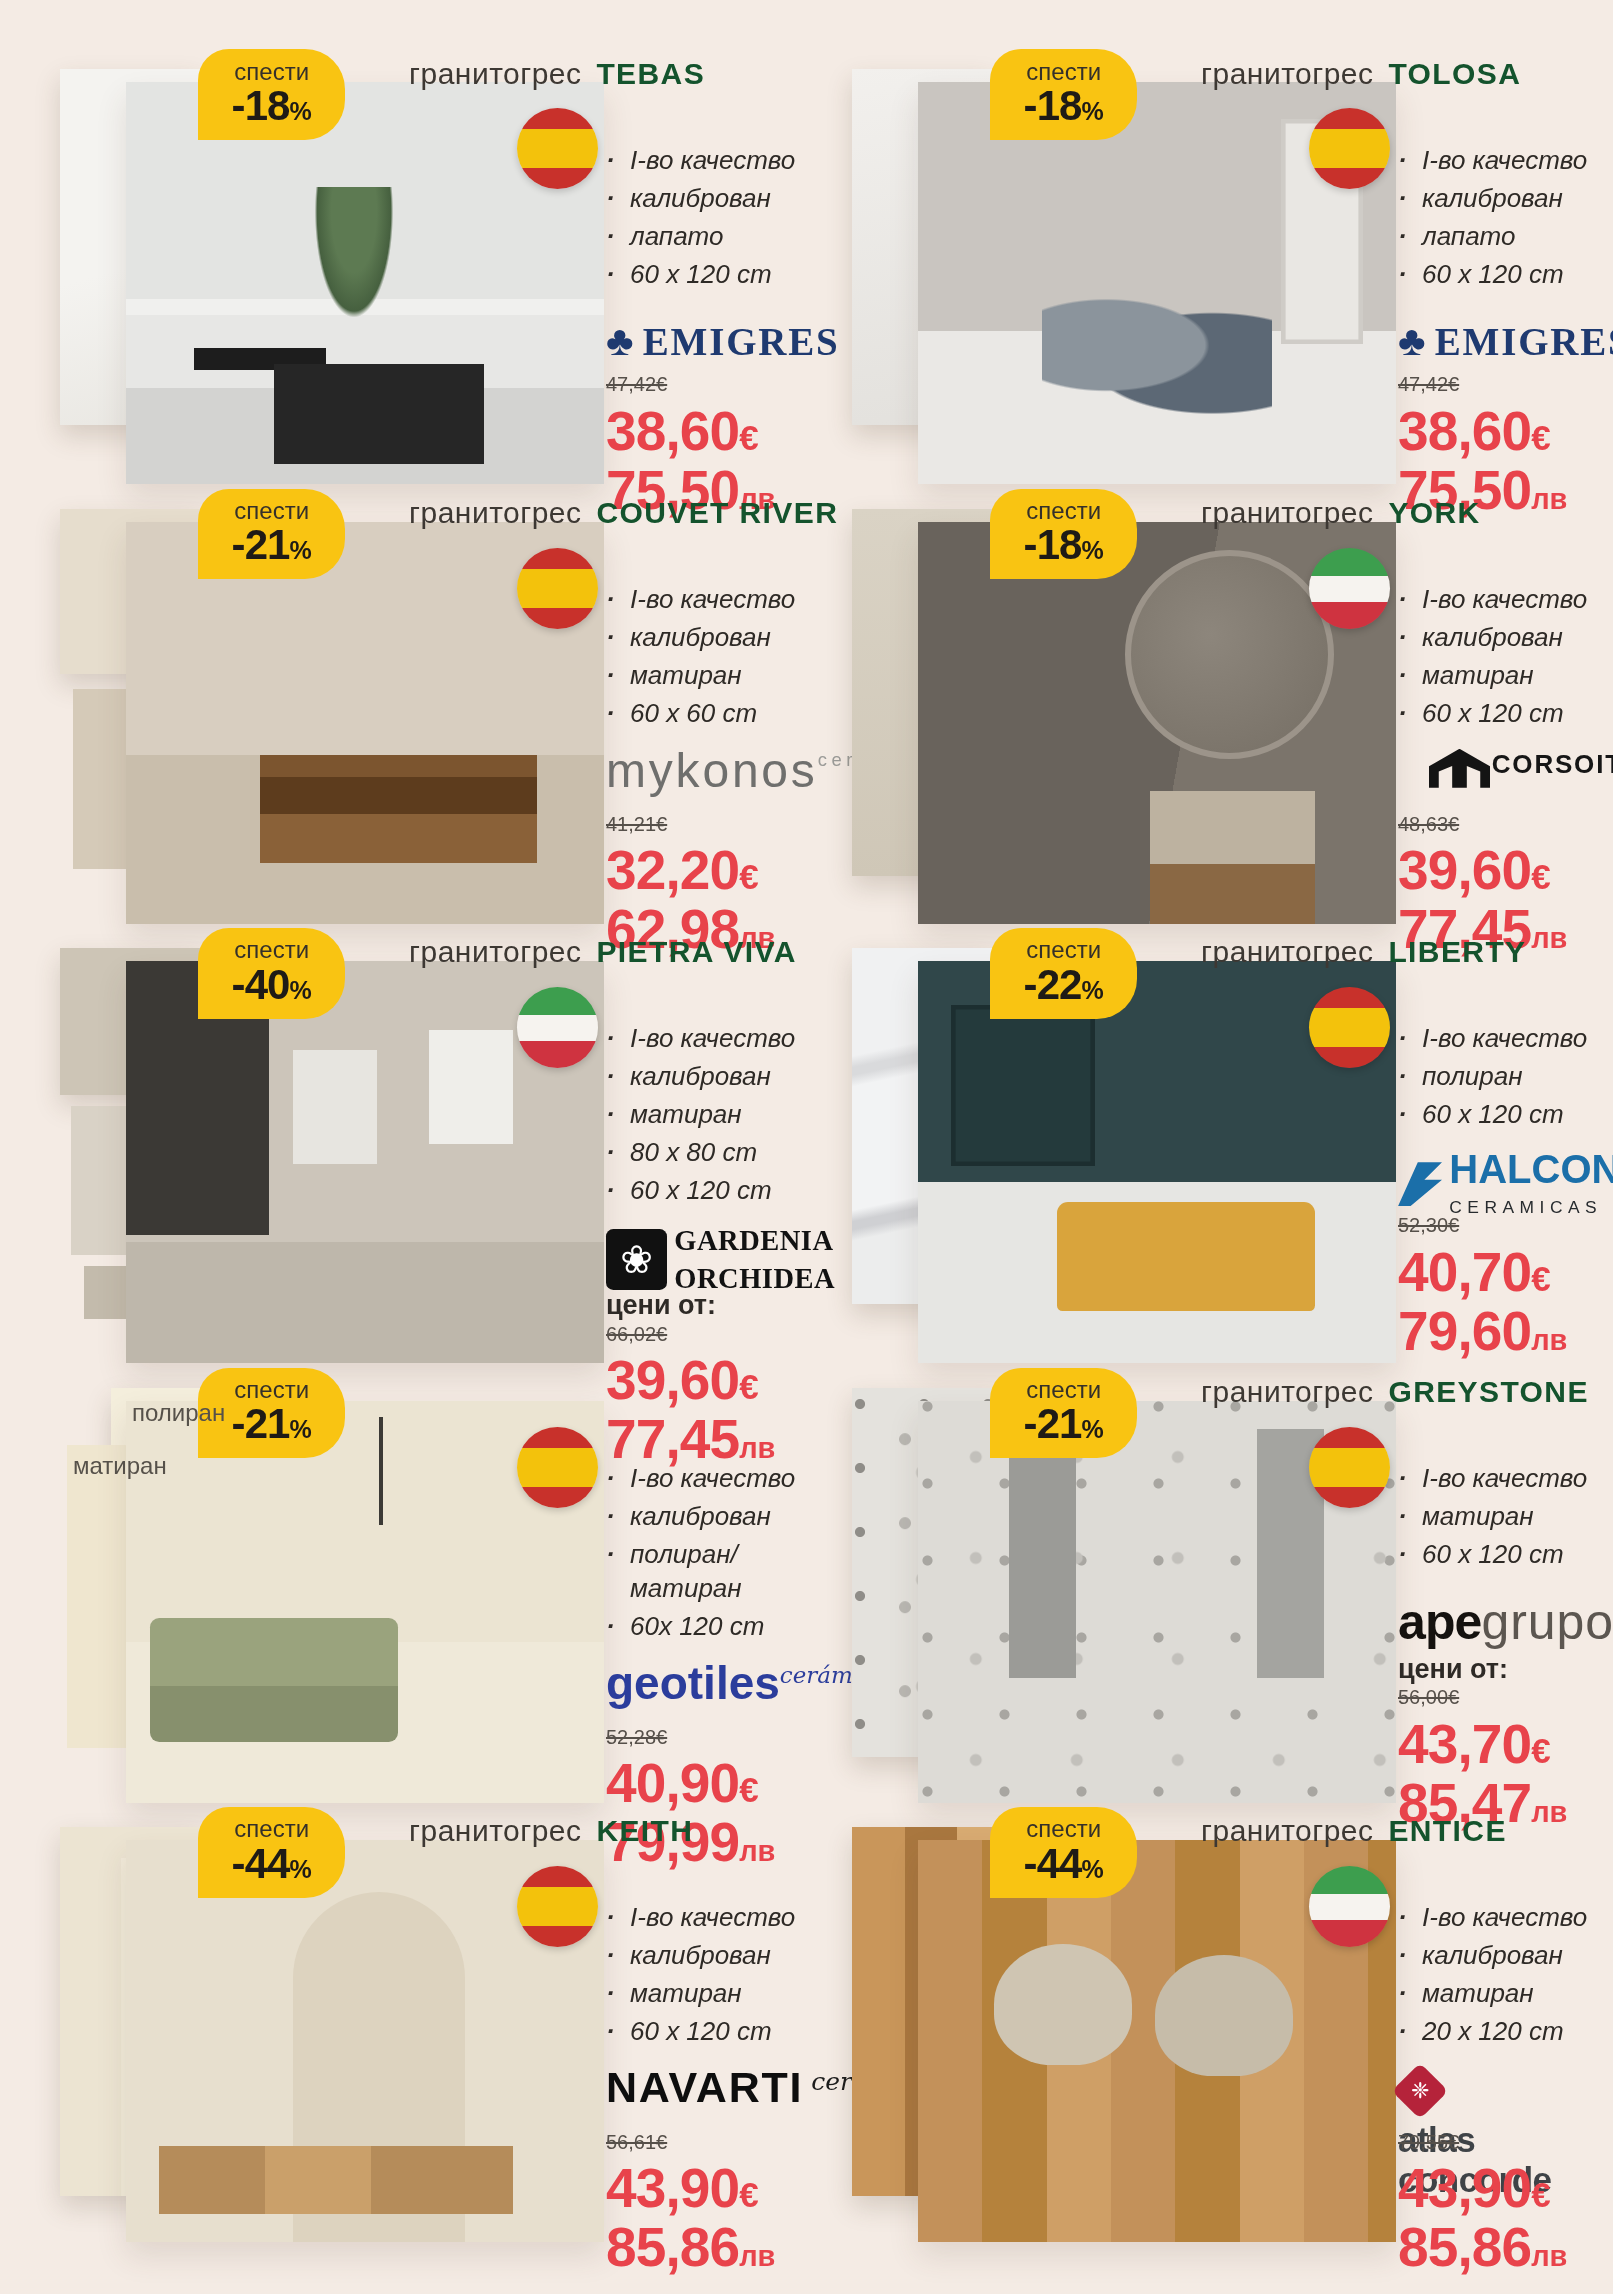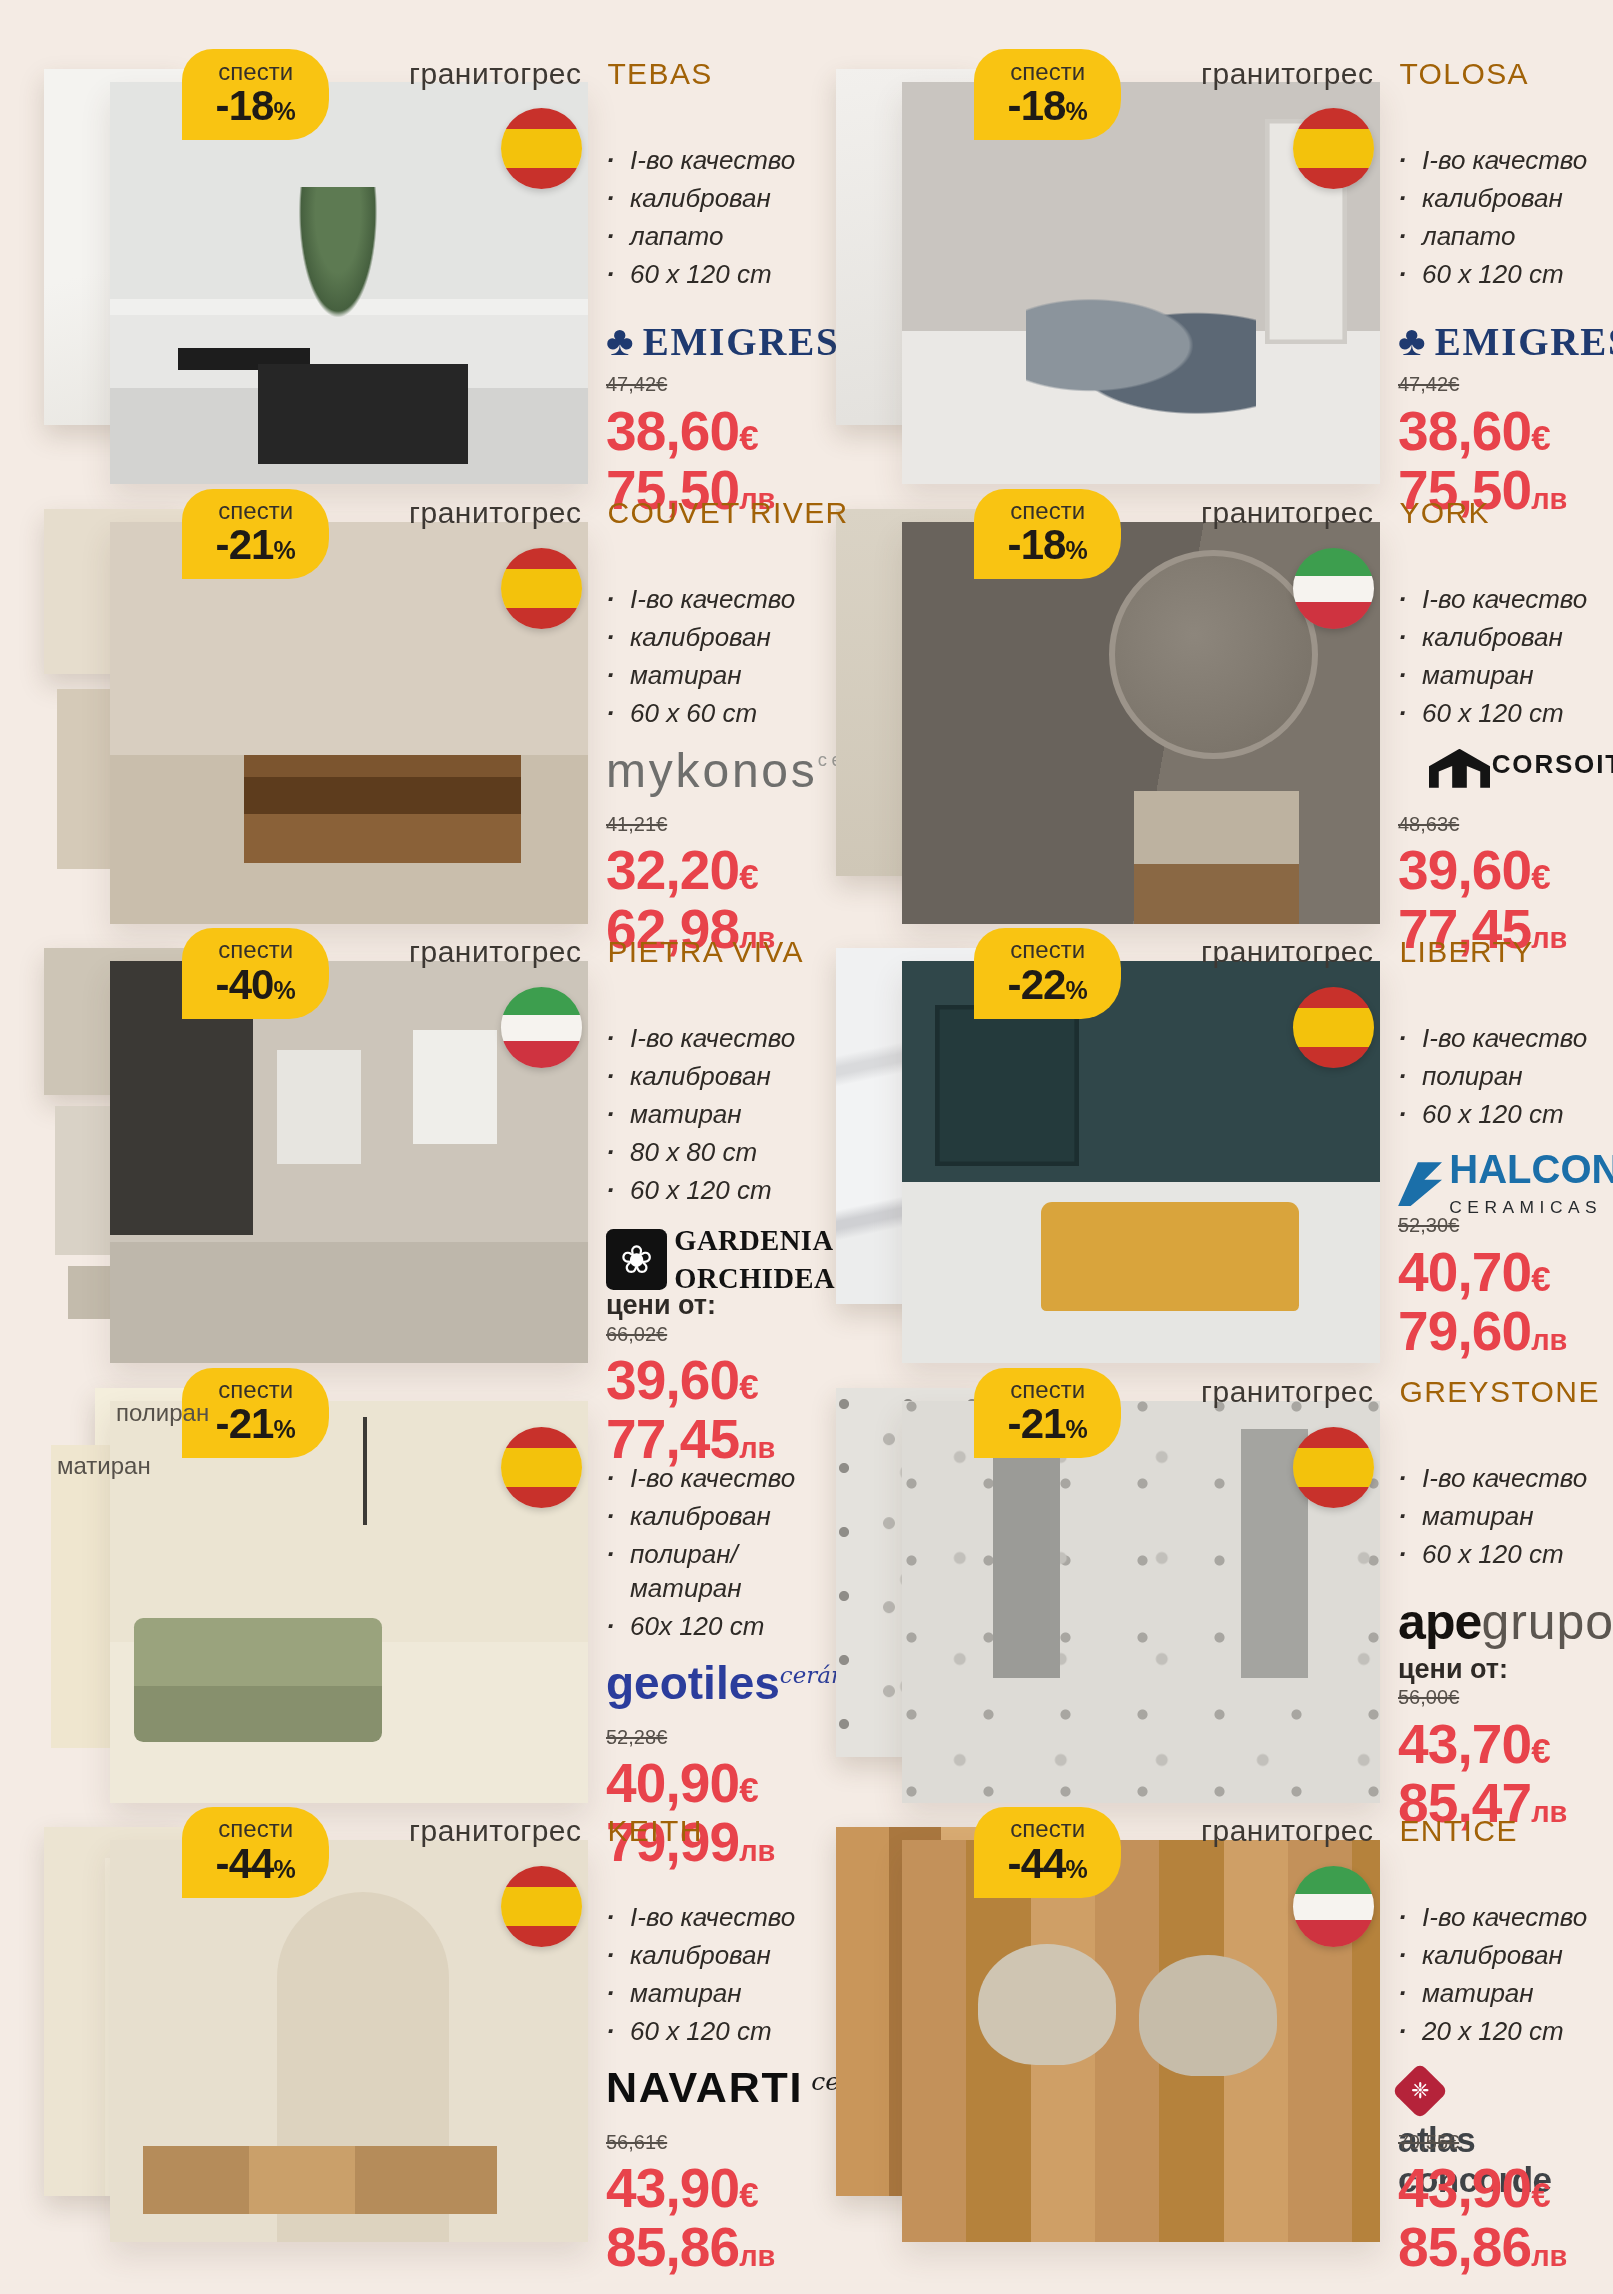--- a/index.html
+++ b/index.html
@@ -6,24 +6,24 @@
   .page{position:relative;width:1613px;height:2295px;background:#f4ebe4;overflow:hidden;
         font-family:"Liberation Sans",sans-serif;color:#2c2824;}
   .grid{position:absolute;left:44px;top:64px;width:1533px;
         display:grid;grid-template-columns:1fr 1fr;column-gap:51px;row-gap:18.4px;}
   .card{position:relative;height:421px;}
 
   
   .card-title{position:absolute;left:365px;top:-7.3px;margin:0;font-size:30px;font-weight:400;
               white-space:nowrap;z-index:5;letter-spacing:0.5px;}
   .card-title .cat{color:#3d3833;}
-  .card-title .name{color:#a16207;font-weight:400;letter-spacing:1.4px;margin-left:17px;}
-
-  
-  .media{position:absolute;left:0;top:18.4px;width:551px;height:402px;}
+  .card-title .name{color:#14532d;font-weight:700;letter-spacing:1.4px;margin-left:6px;}
+
+  
+  .media{position:absolute;left:16px;top:18.4px;width:551px;height:402px;}
   .swatch{position:absolute;left:0;top:-13px;width:140px;height:356px;
           box-shadow:0 11px 24px rgba(80,60,40,.18);}
   .photo{position:absolute;left:66px;top:0;width:478px;height:402px;overflow:hidden;
          box-shadow:0 14.7px 29px rgba(80,60,40,.12);}
   .photo::before,.photo::after{content:none;}
 
   
   .badge{position:absolute;left:138px;top:-33px;width:140px;padding:9.2px 3.7px 13px;z-index:6;
          background:#f9c412;border-radius:31px 40px 40px 0;text-align:center;}
   .save-word{display:block;font-size:24px;color:#35302a;line-height:1.1;}

